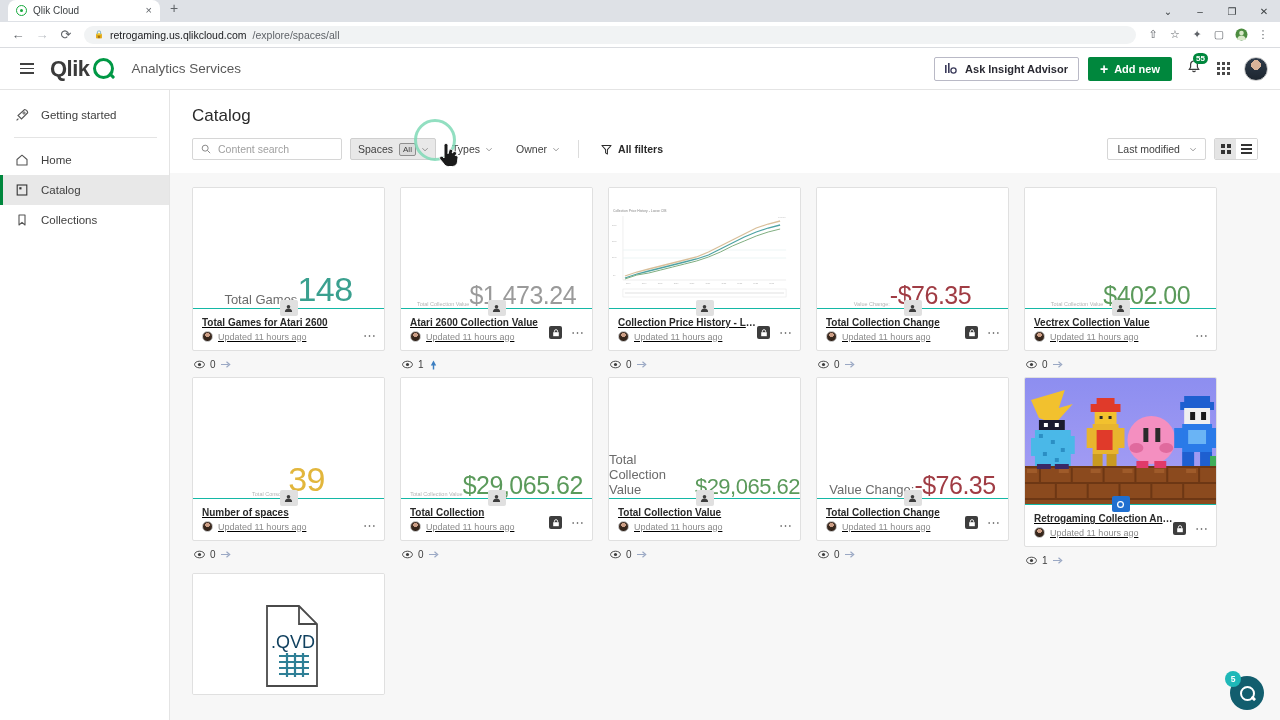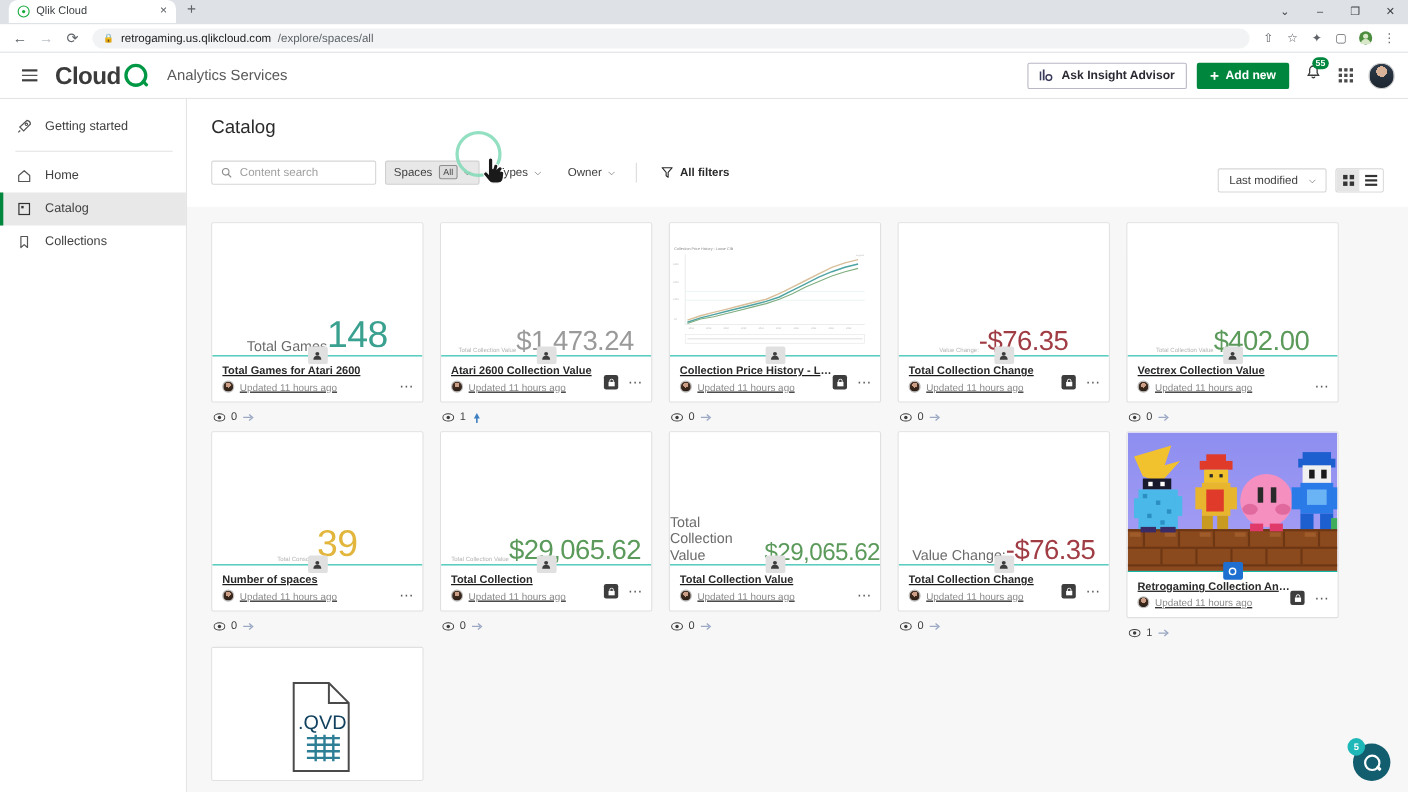--- a/index.html
+++ b/index.html
@@ -174,21 +174,21 @@
     border: 1px solid #8e8e8e; border-radius: 2px; font-size: 8px;
     padding: 0px 3px; color: #404040; line-height: 11px; background: #dcdcdc;
   }
   .chev { font-size: 8px; color: #4a4a4a; }
   .tb-sep { width: 1px; height: 18px; background: #dcdcdc; margin: 0 3px; }
   .allfilters-btn {
     height: 22px; border: 1px solid #d6d6d6; border-radius: 2px; background: #fff;
     display: flex; align-items: center; gap: 6px; padding: 0 10px;
     font-size: 10.5px; color: #2a2a2a; font-weight: 600; cursor: pointer;
   }
-  .toolbar-right { margin-left: auto; display: flex; align-items: center; gap: 8px; margin-top: 15px; }
+  .toolbar-right { margin-left: auto; display: flex; align-items: center; gap: 8px; }
   .sort-btn {
     height: 22px; border: 1px solid #d6d6d6; border-radius: 2px; background: #fff;
     display: flex; align-items: center; gap: 10px; padding: 0 9px;
     font-size: 10.5px; color: #404040; cursor: pointer;
   }
   .view-group { display: flex; border: 1px solid #d6d6d6; border-radius: 2px; overflow: hidden; }
   .view-btn {
     width: 21px; height: 20px; display: flex; align-items: center;
     justify-content: center; background: #fff; cursor: pointer;
   }
@@ -335,21 +335,21 @@
   <span class="tb-icon">⋮</span>
 </div>
 
 <div class="app-header">
   <div class="hamburger">
     <span></span>
       <span></span>
       <span></span>
   </div>
   <div class="qlik-logo">
-    <span class="qlik-word">Cloud</span>
+    <span class="qlik-word">Qlik</span>
     <span class="qlik-mark"></span>
   </div>
   <div class="app-title">Analytics Services</div>
   <div class="header-spacer"></div>
 
 
   <div class="insight-btn">
     <svg width="13" height="11" viewBox="0 0 13 11">
         <rect x="0" y="2" width="1.6" height="8" fill="#3a3a5a"></rect>
         <rect x="3" y="0" width="1.6" height="10" fill="#3a3a5a"></rect>

